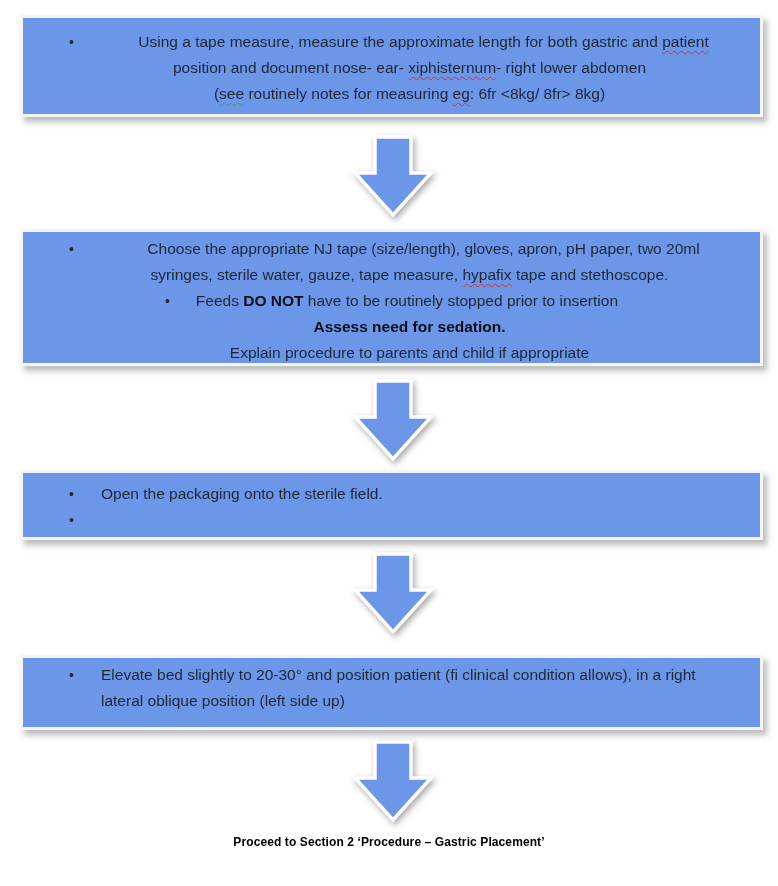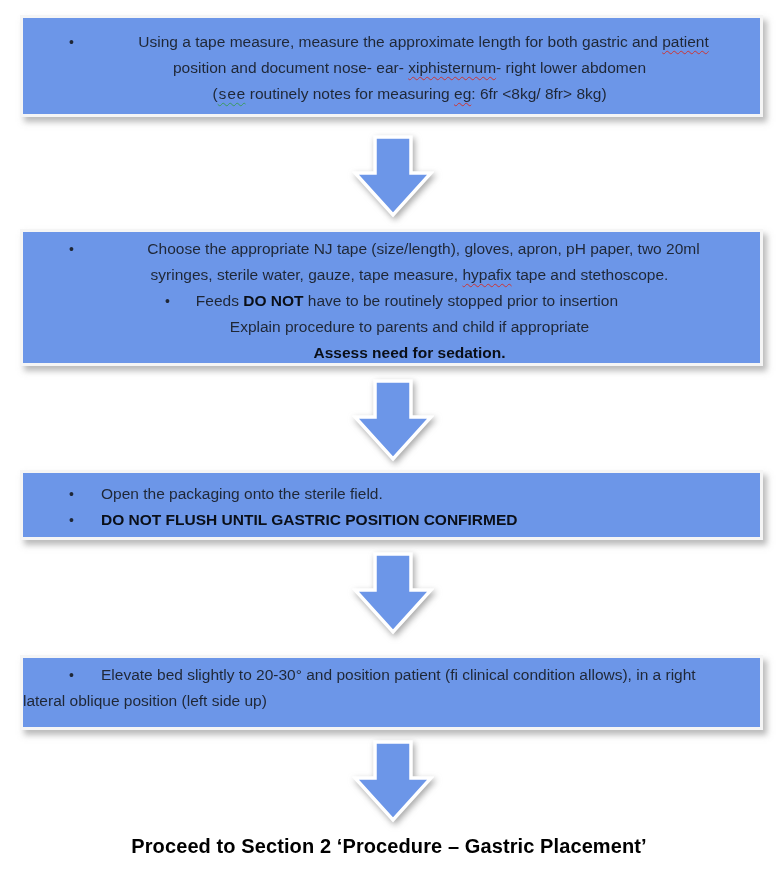--- a/index.html
+++ b/index.html
@@ -30,57 +30,56 @@
     font-size:15.5px;
   }
   #box1{top:15px;height:102px;padding-top:11px;}
   #box2{top:229px;height:137px;padding-top:4px;}
   #box3{top:470px;height:70px;padding-top:8px;}
   #box4{top:655px;height:75px;padding-top:4px;}
   .line{position:relative;line-height:26px;white-space:nowrap;}
   .line.center{text-align:center;padding:0 14px;margin-left:36px;}
   .line.center-bullet{text-align:center;padding-left:80px;padding-right:16px;}
   .line.left-bullet{text-align:left;padding-left:78px;}
-  .line.left-indent{text-align:left;}
+  .line.left-indent{text-align:left;padding-left:78px;}
   .line.inline-bullet-center{text-align:center;padding:0 24px;}
   .bullet{
     position:absolute;left:46px;top:0;
     font-size:14px;
   }
   .bullet-inline{display:inline-block;margin-right:26px;font-size:14px;}
   .b{font-weight:bold;color:#0a0f18;}
   .sq-red{
     text-decoration-line:underline;
     text-decoration-style:wavy;
     text-decoration-color:var(--sq-red);
     text-decoration-thickness:1px;
     text-underline-offset:3px;
   }
   .sq-green{
     text-decoration-line:underline;
     text-decoration-style:wavy;
     text-decoration-color:var(--sq-green);
     text-decoration-thickness:1px;
     text-underline-offset:3px;
-    font-family:Liberation Mono, monospace;
   }
   .flow-arrow{
     position:absolute;left:352px;width:82px;height:84px;
   }
   #arrow1{top:135px;}
   #arrow2{top:379px;}
   #arrow3{top:552px;}
   #arrow4{top:740px;}
   .flow-arrow svg{width:82px;height:84px;display:block;
     filter:drop-shadow(2px 3px 3px rgba(110,110,110,0.6));}
   .flow-arrow polygon{fill:var(--arrow-fill);stroke:#ffffff;stroke-width:3.5;stroke-linejoin:miter;}
   #footer{
     position:absolute;left:0;top:835px;width:778px;
     text-align:center;
-    font-size:20px;font-weight:bold;color:#000000;
+    font-size:12px;font-weight:bold;color:#000000;
     letter-spacing:0.1px;
   }
 </style>
 </head>
 <body>
 
 <div id="canvas">
 
   <div id="box1" class="flow-box">
       <div class="line center-bullet"><span class="bullet">•</span><span>Using a tape measure, measure the approximate length for both gastric and </span><span class="sq-red">patient</span></div>
@@ -91,33 +90,33 @@
   <div id="arrow1" class="flow-arrow">
     <svg viewBox="0 0 80 84" aria-hidden="true">
       <polygon points="22,2 58,2 58,38 78,38 40,80 2,38 22,38"></polygon>
     </svg>
   </div>
 
   <div id="box2" class="flow-box">
       <div class="line center-bullet"><span class="bullet">•</span><span>Choose the appropriate NJ tape (size/length), gloves, apron, pH paper, two 20ml</span></div>
       <div class="line center"><span>syringes, sterile water, gauze, tape measure, </span><span class="sq-red">hypafix</span><span> tape and stethoscope.</span></div>
       <div class="line inline-bullet-center"><span class="bullet-inline">•</span><span>Feeds </span><span class="b">DO NOT</span><span> have to be routinely stopped prior to insertion</span></div>
+      <div class="line center"><span class="b">Assess need for sedation.</span></div>
       <div class="line center"><span>Explain procedure to parents and child if appropriate</span></div>
-      <div class="line center"><span class="b">Assess need for sedation.</span></div>
     </div>
 
   <div id="arrow2" class="flow-arrow">
     <svg viewBox="0 0 80 84" aria-hidden="true">
       <polygon points="22,2 58,2 58,38 78,38 40,80 2,38 22,38"></polygon>
     </svg>
   </div>
 
   <div id="box3" class="flow-box">
       <div class="line left-bullet"><span class="bullet">•</span><span>Open the packaging onto the sterile field.</span></div>
-      <div class="line left-bullet"><span class="bullet">•</span><span class="b">DO NOT FLUSH UNTIL GASTRIC POSITION CONFIRMED</span></div>
+      <div class="line left-bullet"><span class="bullet">•</span></div>
     </div>
 
   <div id="arrow3" class="flow-arrow">
     <svg viewBox="0 0 80 84" aria-hidden="true">
       <polygon points="22,2 58,2 58,38 78,38 40,80 2,38 22,38"></polygon>
     </svg>
   </div>
 
   <div id="box4" class="flow-box">
       <div class="line left-bullet"><span class="bullet">•</span><span>Elevate bed slightly to 20-30° and position patient (fi clinical condition allows), in a right</span></div>

